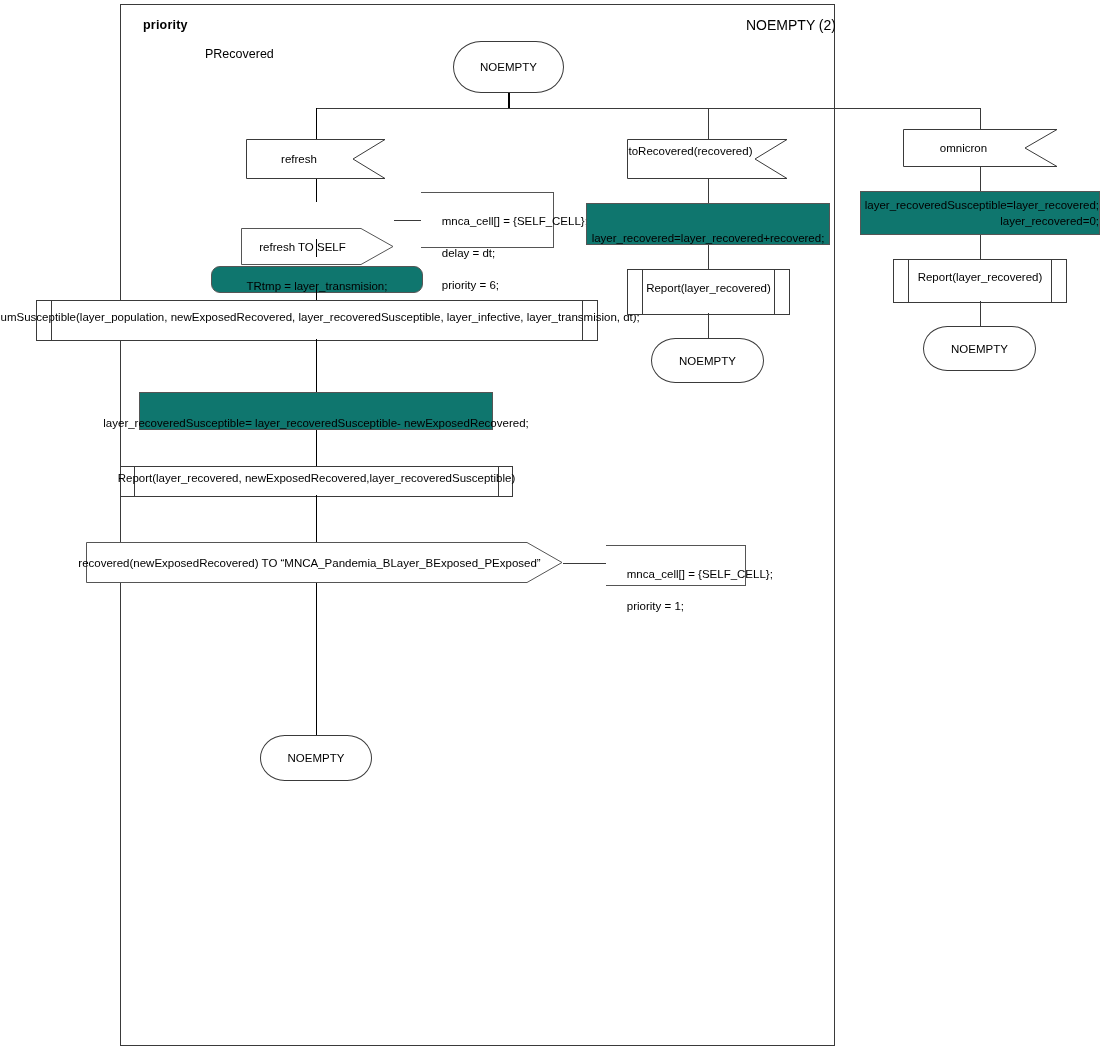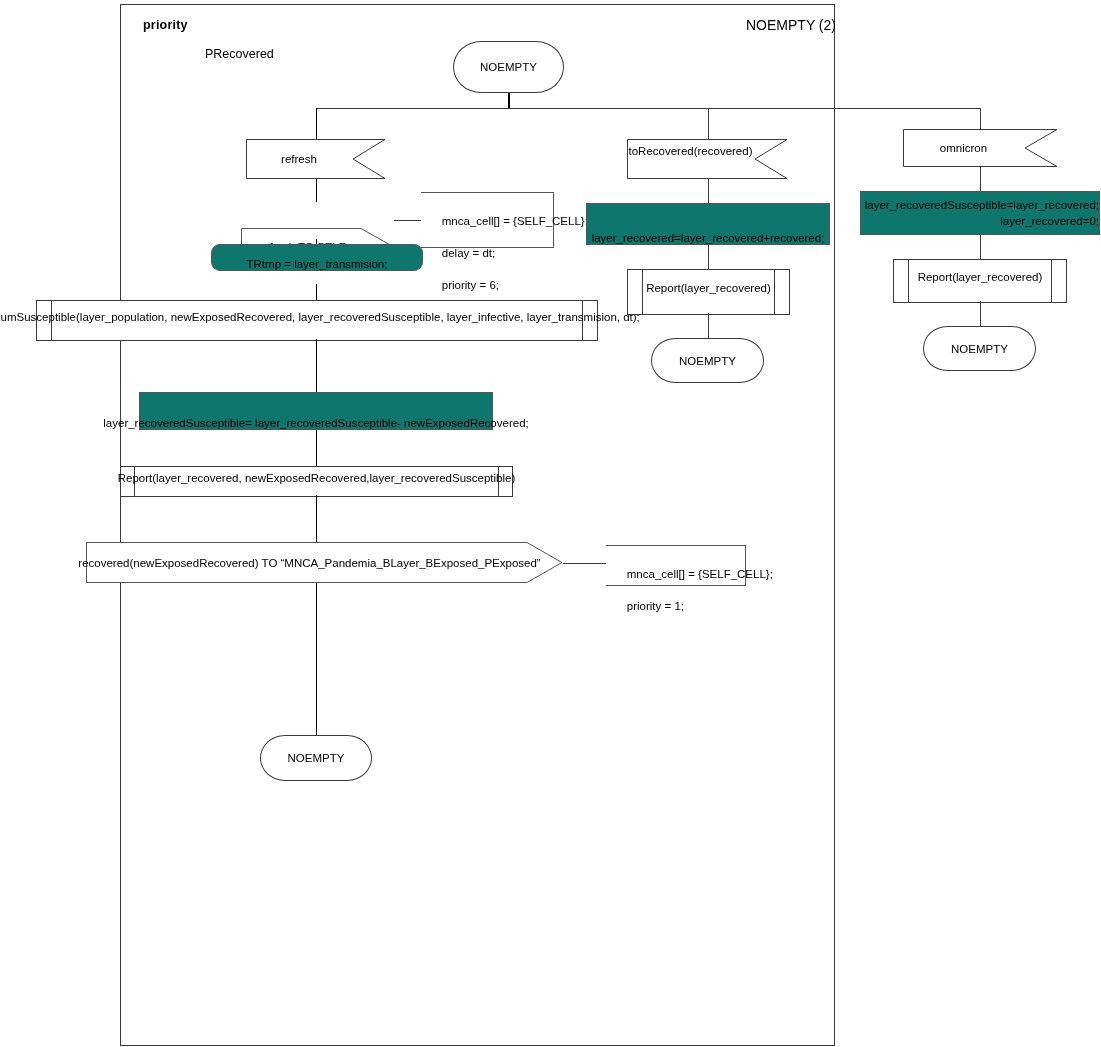--- a/index.html
+++ b/index.html
@@ -93,21 +93,21 @@
   <div class="abs hline" style="left:394px;top:220px;width:27px;height:1px;"></div>
 
   <div class="abs ext" style="left:421px;top:192px;width:133px;height:56px;">
     <span>mnca_cell[] = {SELF_CELL};</span><br>
     <span>delay = dt;</span><br>
     <span>priority = 6;</span>
   </div>
 
   <div class="abs vline" style="left:316px;top:239px;width:1px;height:18px;"></div>
 
-  <div class="abs task" style="left:211px;top:244px;width:212px;height:27px;border-radius:9px;">
+  <div class="abs task" style="left:211px;top:266px;width:212px;height:27px;border-radius:9px;">
     <span>TRtmp  = layer_transmision;</span>
   </div>
   <div class="abs vline" style="left:316px;top:284px;width:1px;height:16px;"></div>
 
   <div class="proc" style="left:36px;top:300px;width:560px;height:39px;">
     <div class="bar" style="left:14px;"></div>
     <div class="bar" style="right:14px;"></div>
     <div class="ptext" style="left:-31px;right:-31px;">numSusceptible(layer_population, newExposedRecovered, layer_recoveredSusceptible, layer_infective, layer_transmision, dt);</div>
   </div>
   <div class="abs vline" style="left:316px;top:339px;width:1px;height:53px;"></div>

